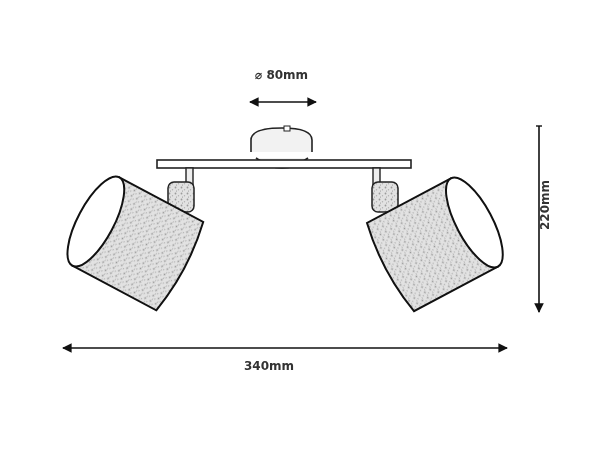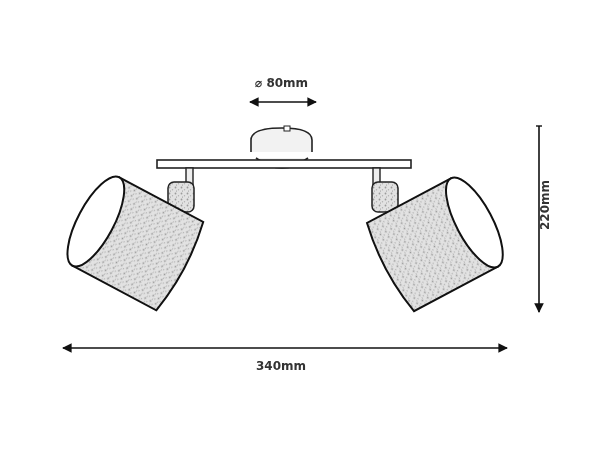--- a/index.html
+++ b/index.html
@@ -1,20 +1,20 @@
 <!DOCTYPE html>
 <html><head>
 <meta charset="utf-8">
 <style>
   html,body{margin:0;padding:0;background:#ffffff;}
   body{width:600px;height:450px;position:relative;overflow:hidden;font-family:"DejaVu Sans","Liberation Sans",sans-serif;}
   svg{position:absolute;left:0;top:0;}
   .lbl{position:absolute;font-weight:bold;font-size:12px;color:#333;white-space:nowrap;}
-  #lbl-diam{left:255px;top:76px;}
-  #lbl-width{left:256px;top:359px;}
+  #lbl-diam{left:255px;top:68px;}
+  #lbl-width{left:244px;top:359px;}
   #lbl-height{left:538px;top:230px;transform:rotate(-90deg);transform-origin:left top;}
 </style>
 </head>
 <body>
 
 <svg width="600" height="450" viewBox="0 0 600 450">
   <defs>
     <pattern id="tex" width="6" height="6" patternUnits="userSpaceOnUse">
       <rect width="6" height="6" fill="#e2e2e2"></rect>
       <circle cx="1.5" cy="1.5" r="0.9" fill="#9a9a9a"></circle>

